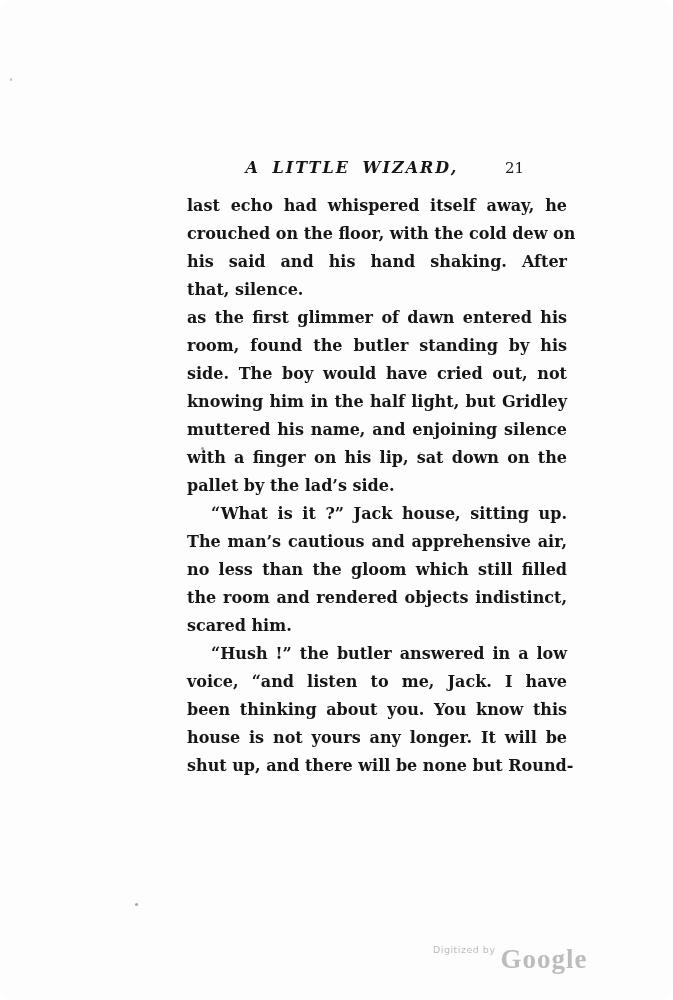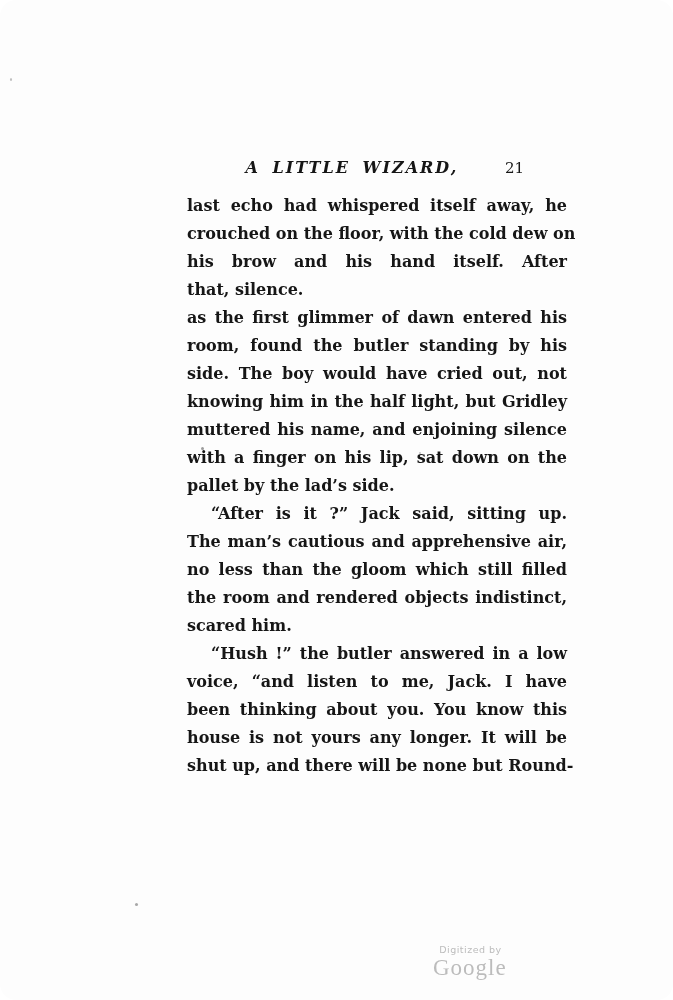--- a/index.html
+++ b/index.html
@@ -80,69 +80,69 @@
   .speck-2 { left: 135px; top: 903px; width: 3px; height: 3px; opacity: .75; }
   .speck-3 { left: 201px; top: 447px; width: 3px; height: 3px; opacity: .85; }
   .speck-4 { left: 419px; top: 452px; width: 2px; height: 2px; opacity: .5; }
 
   
   .watermark {
     position: absolute;
     left: 433px;
     top: 944px;
     display: flex;
-    align-items: flex-end;
+    align-items: flex-start;
     white-space: nowrap;
-    flex-direction: column;
   }
   .watermark-prefix {
     font-family: "DejaVu Sans", "Liberation Sans", sans-serif;
     font-size: 9.5px;
     color: var(--wm, #bcbcbc);
     letter-spacing: 0.5px;
     margin-right: 5px;
   }
   .watermark-brand {
     font-family: "Liberation Serif", "DejaVu Serif", serif;
-    font-size: 23px;
+    font-size: 27px;
     color: var(--wm, #bcbcbc);
     letter-spacing: 1px;
+    font-weight: bold;
   }
 </style>
 </head>
 <body>
 
 <div id="scan-page" style="--ink: #161616; --paper: #fdfdfd; --wm: #bcbcbc;">
 
   <div class="page-header">
     <span class="header-title">A LITTLE WIZARD,</span>
     <span class="header-page-number">21</span>
   </div>
 
   <div class="text-block">
 
     <div class="paragraph">
       <div class="text-line">last echo had whispered itself away, he</div>
       <div class="text-line">crouched on the floor, with the cold dew on</div>
-      <div class="text-line">his brow and his hand itself. After</div>
+      <div class="text-line">his said and his hand shaking. After</div>
       <div class="text-line last">that, silence.</div>
     </div>
 
     <div class="paragraph">
       <div class="text-line">as the first glimmer of dawn entered his</div>
       <div class="text-line">room, found the butler standing by his</div>
       <div class="text-line">side. The boy would have cried out, not</div>
       <div class="text-line">knowing him in the half light, but Gridley</div>
       <div class="text-line">muttered his name, and enjoining silence</div>
       <div class="text-line">with a finger on his lip, sat down on the</div>
       <div class="text-line last">pallet by the lad’s side.</div>
     </div>
 
     <div class="paragraph">
-      <div class="text-line indent">“After is it ?” Jack said, sitting up.</div>
+      <div class="text-line indent">“What is it ?” Jack house, sitting up.</div>
       <div class="text-line">The man’s cautious and apprehensive air,</div>
       <div class="text-line">no less than the gloom which still filled</div>
       <div class="text-line">the room and rendered objects indistinct,</div>
       <div class="text-line last">scared him.</div>
     </div>
 
     <div class="paragraph">
       <div class="text-line indent">“Hush !” the butler answered in a low</div>
       <div class="text-line">voice, “and listen to me, Jack. I have</div>
       <div class="text-line">been thinking about you. You know this</div>

